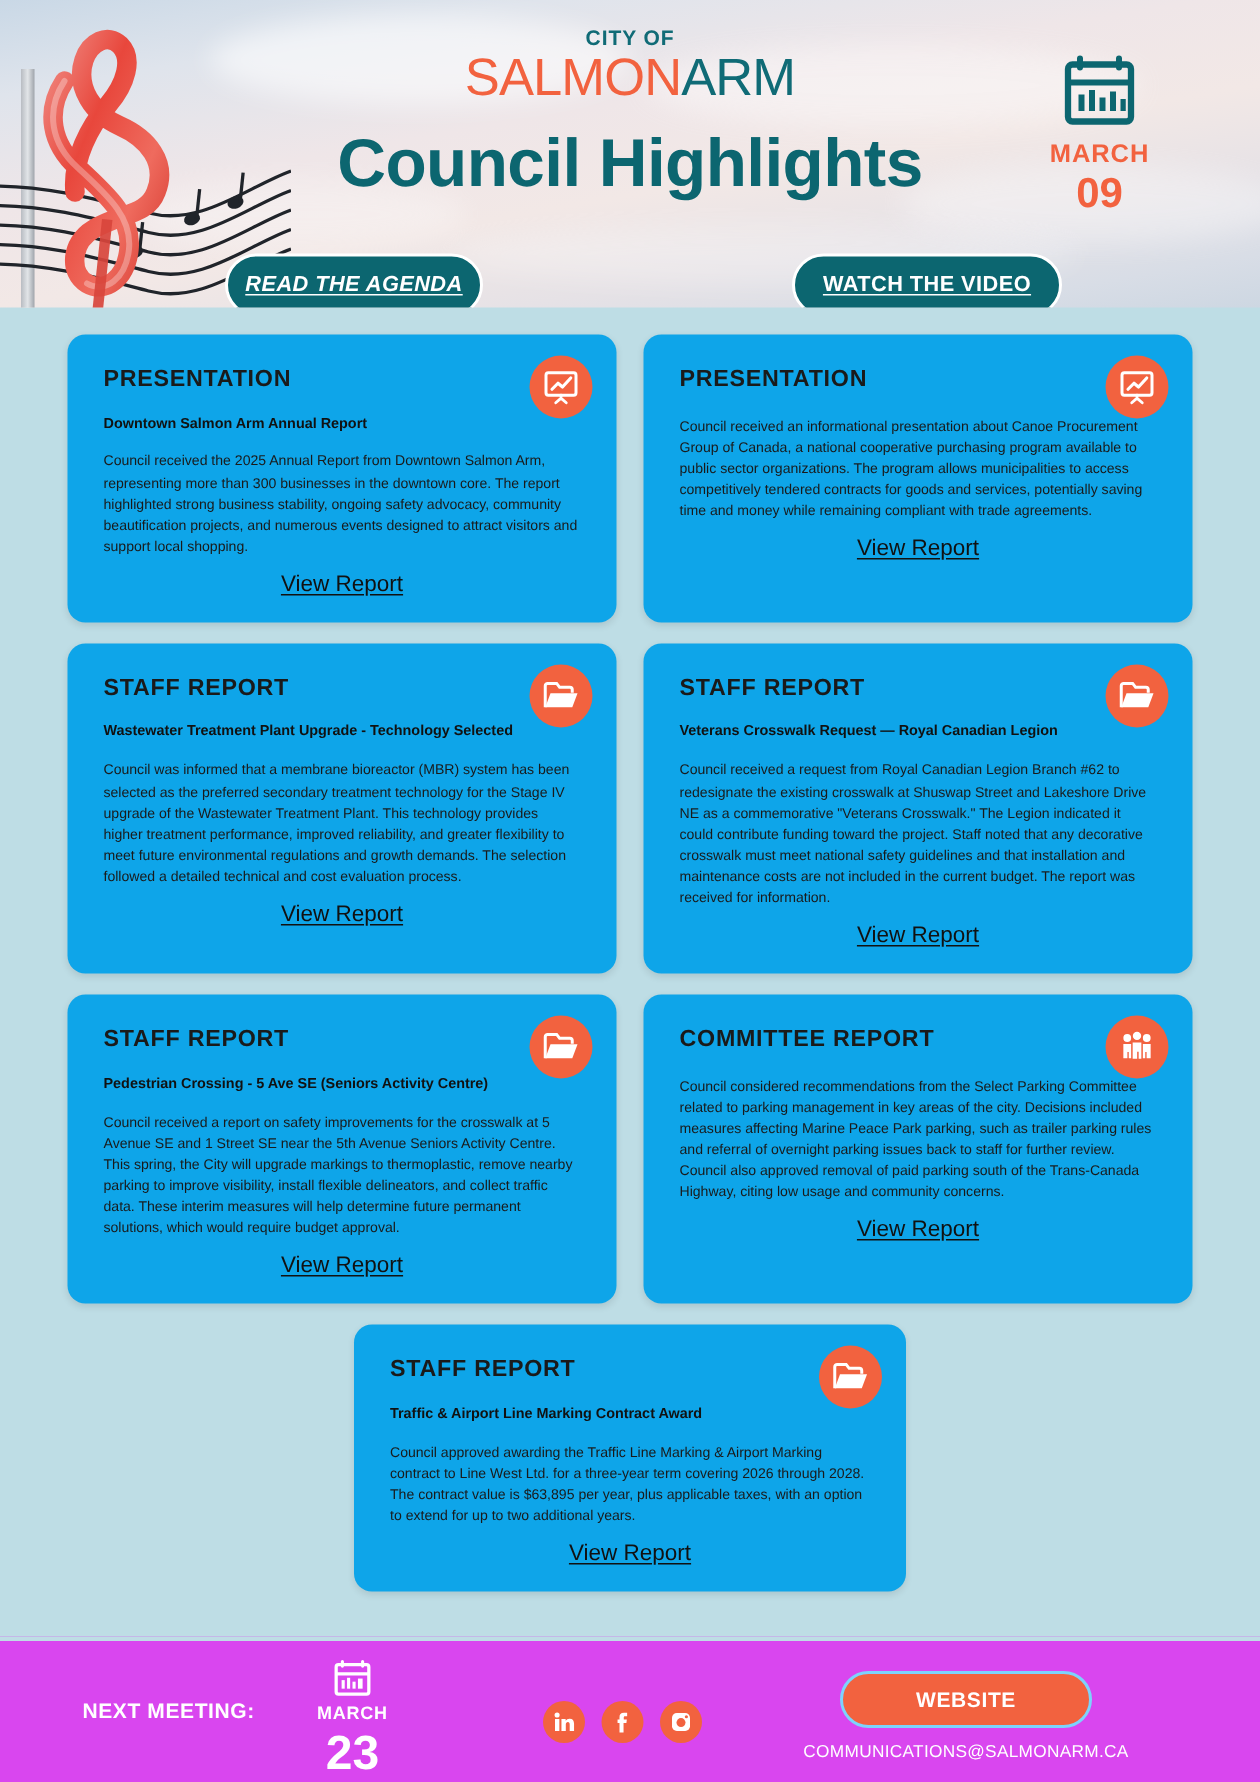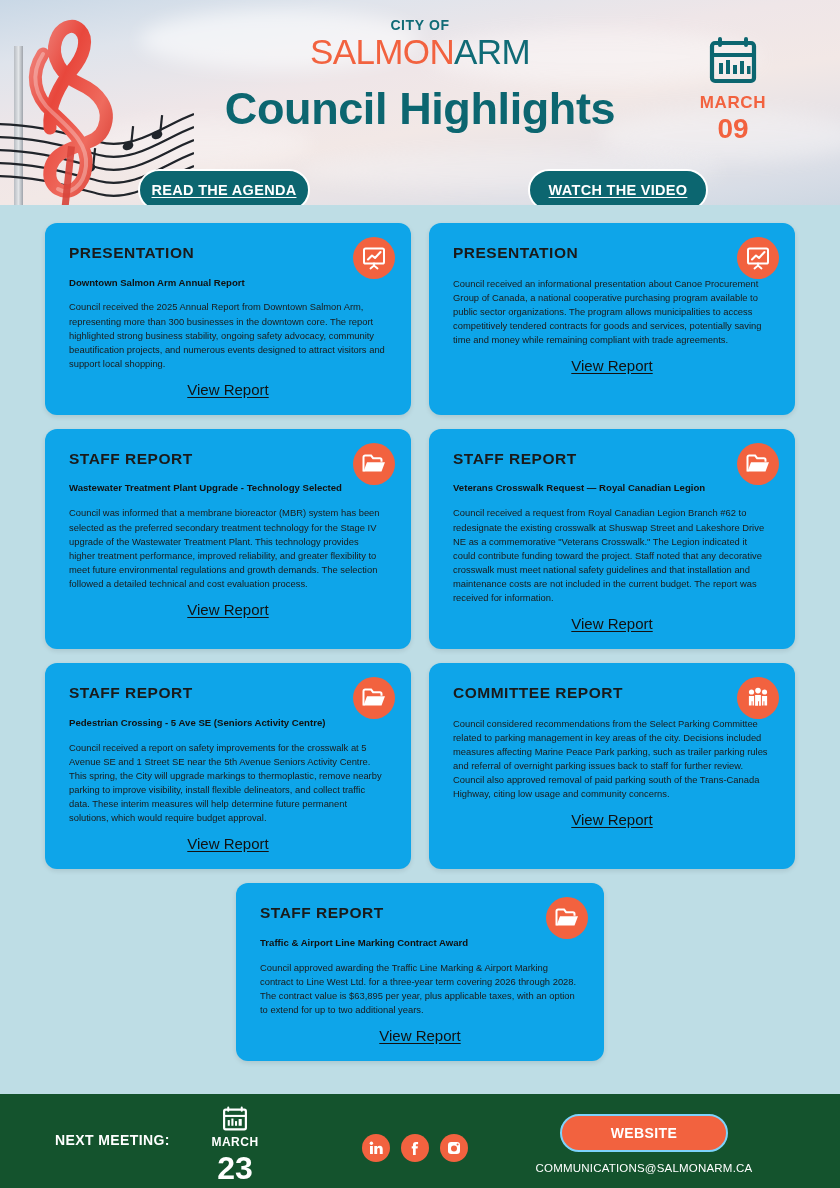--- a/index.html
+++ b/index.html
@@ -128,21 +128,21 @@
     font-size: 14.5px;
     font-weight: 600;
     letter-spacing: 0.3px;
     display: flex;
     align-items: center;
     justify-content: center;
     text-decoration: none;
     cursor: pointer;
   }
   .cta span { text-decoration: underline; text-underline-offset: 2px; }
-  .cta-agenda { left: 138px; width: 172px; }
+  .cta-agenda { left: 150px; width: 172px; font-style: italic; }
   .cta-video  { left: 528px; width: 180px; }
 
   
   .cards {
     position: relative;
     width: 840px;
     padding: 18px 45px 0 45px;
   }
   .row {
     display: flex;
@@ -209,21 +209,21 @@
     justify-content: center;
   }
 
   
   .footer {
     position: absolute;
     left: 0;
     bottom: 0;
     width: 840px;
     height: 97px;
-    background: #14532d;
+    background: #d946ef;
     border-top: 3px solid #bedde5;
   }
   .f-next {
     position: absolute;
     left: 55px;
     top: 38px;
     font-size: 14px;
     font-weight: 600;
     color: #ffffff;
     letter-spacing: 0.4px;

